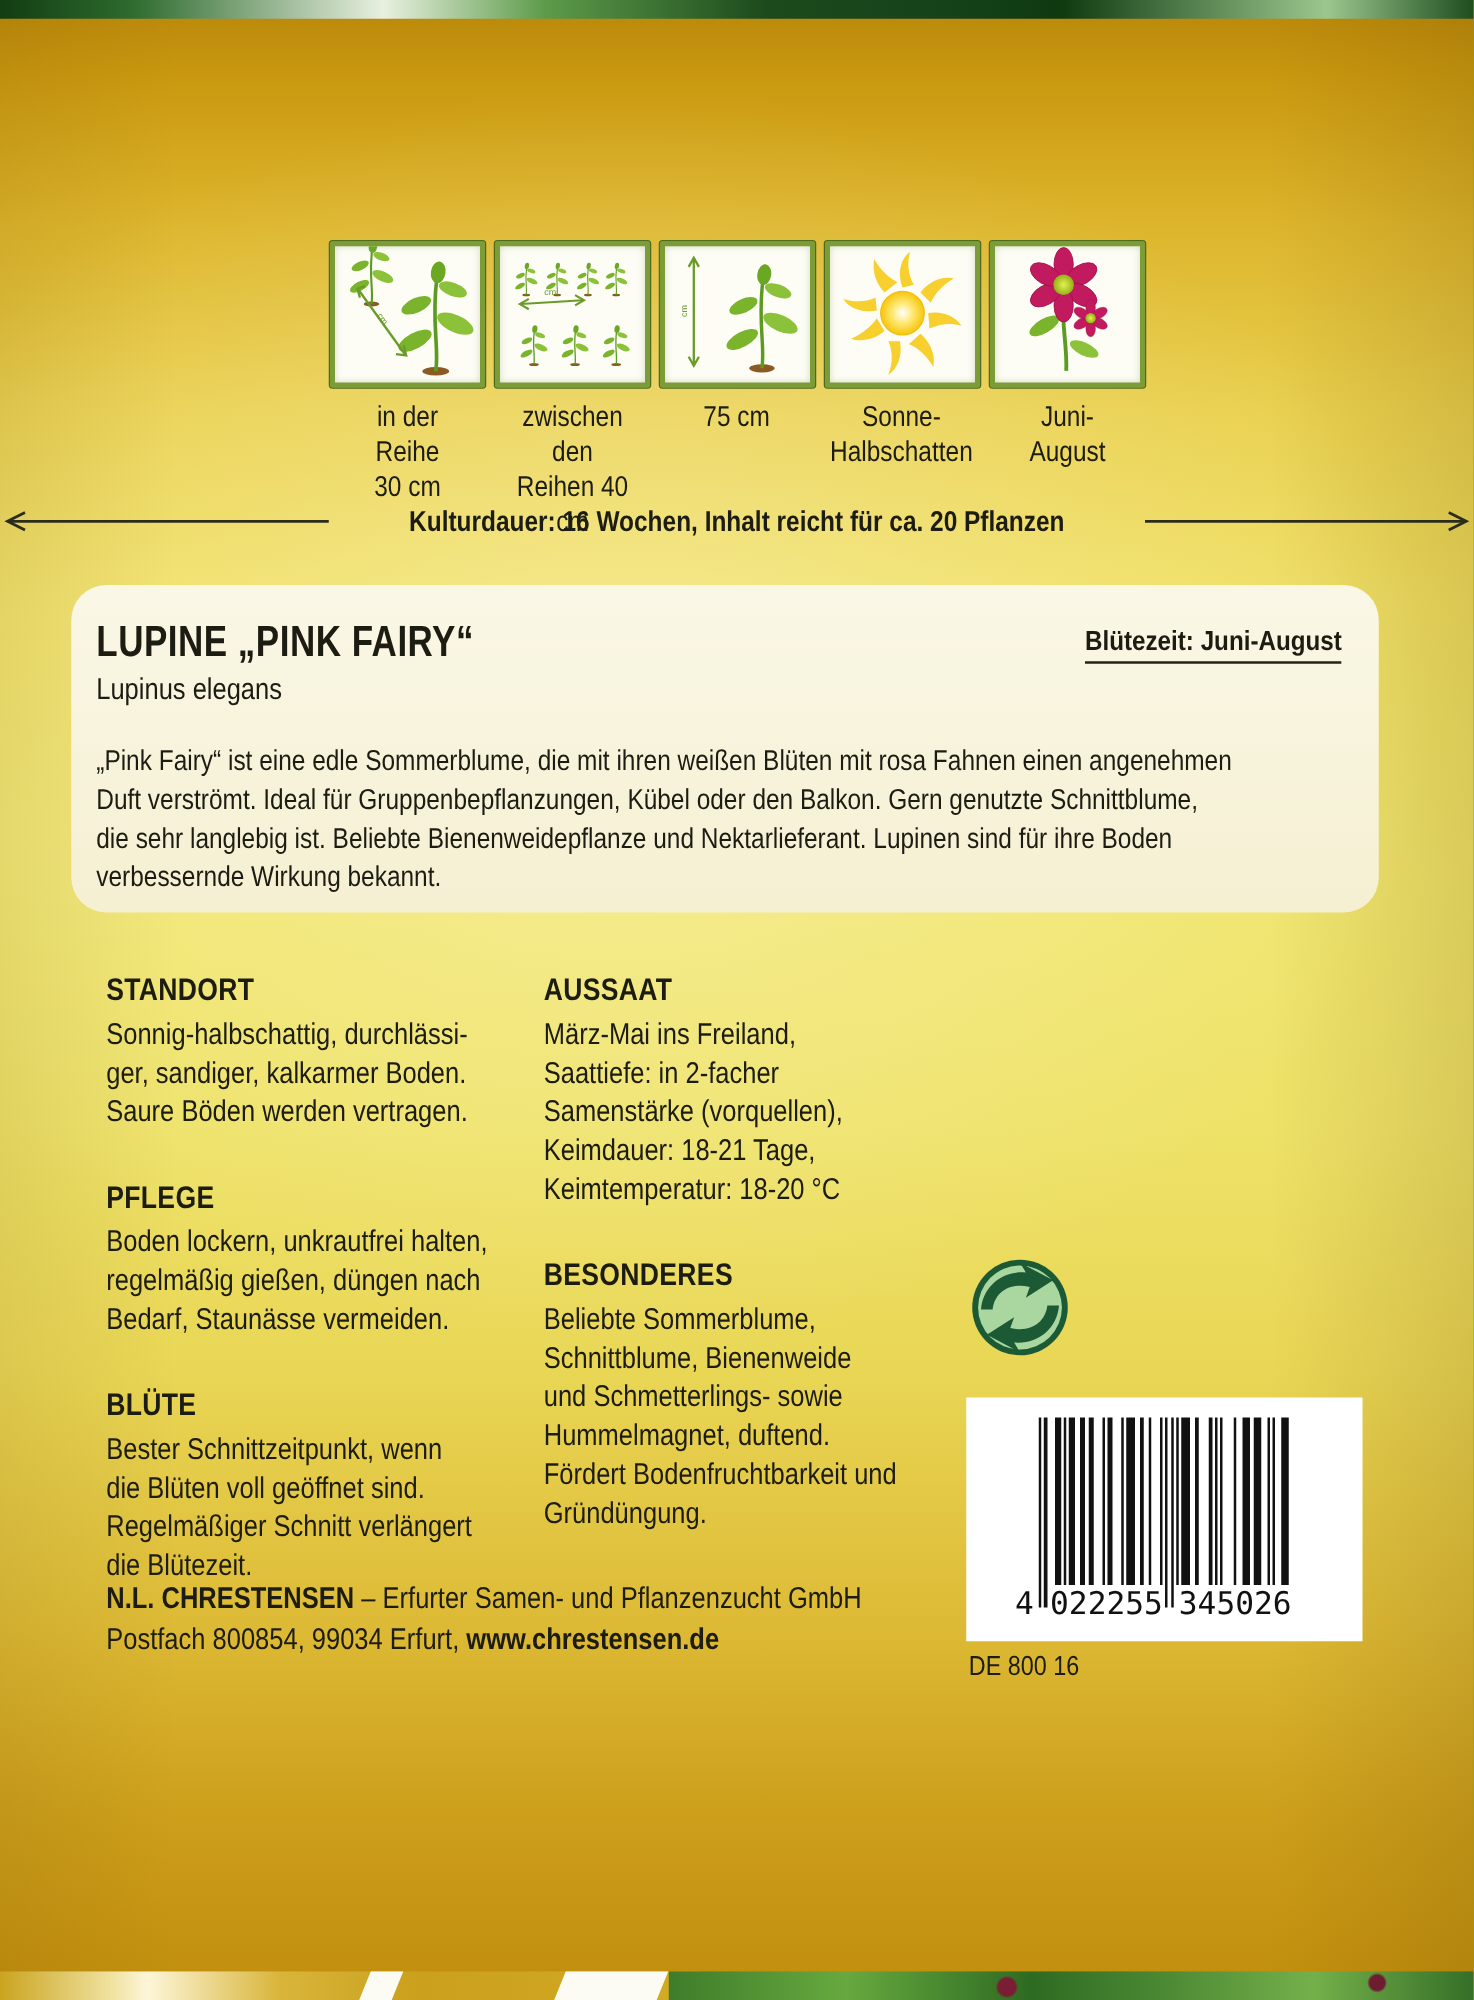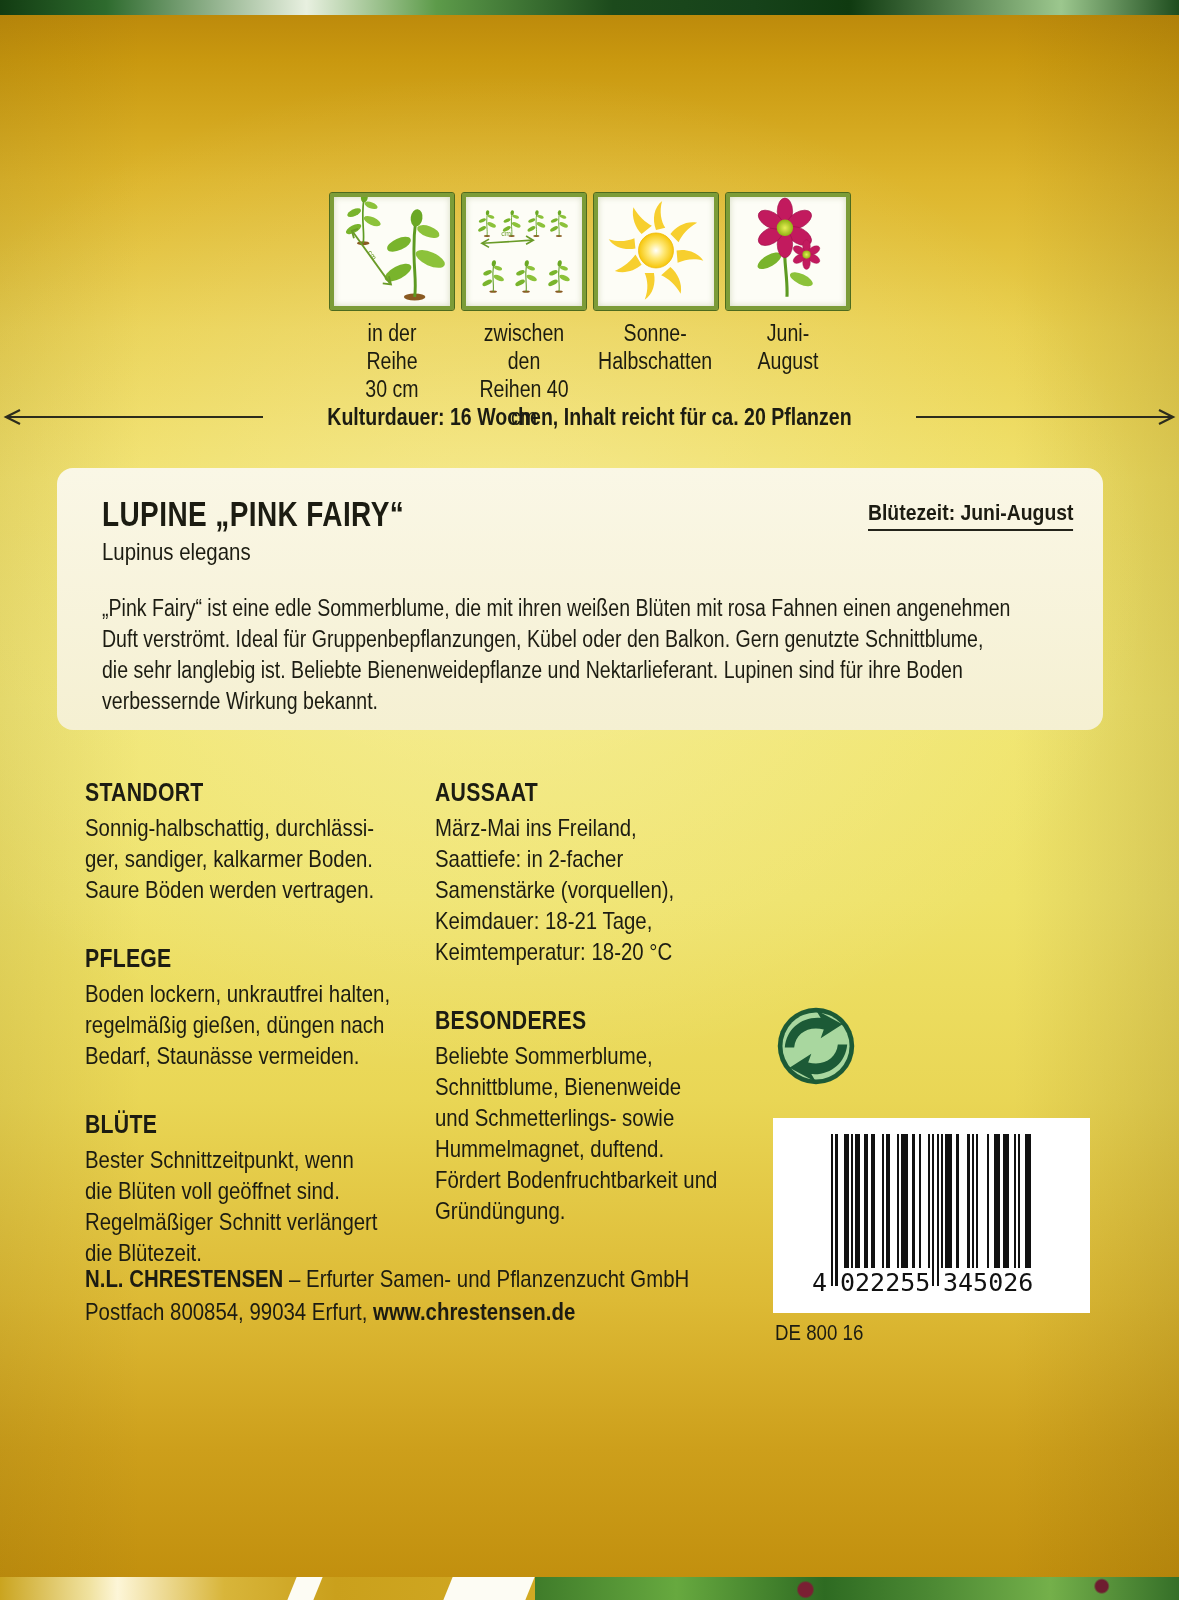--- a/index.html
+++ b/index.html
@@ -28,22 +28,22 @@
   .icon-box svg{width:100%;height:100%;display:block;}
   .icon-caption{margin-top:9px;font-size:23px;line-height:28px;text-align:center;color:#1c1c10;}
 
   
   .culture-row{position:absolute;top:399px;left:0;width:1179px;height:36px;
     display:flex;align-items:center;justify-content:center;gap:16px;padding:0;box-sizing:border-box;}
   .culture-text{font-size:23px;font-weight:bold;white-space:nowrap;}
   .arrow-svg{flex:0 0 auto;display:block;}
 
   
-  .cream-box{position:absolute;left:57px;top:468px;width:1046px;height:262px;border-radius:16px;
-    background:linear-gradient(180deg,#faf7e6,#f5f0d2);box-sizing:border-box;padding:26px 45px;}
+  .cream-box{position:absolute;left:57px;top:468px;width:1046px;height:262px;border-radius:28px;
+    background:linear-gradient(180deg,#faf7e6,#f5f0d2);box-sizing:border-box;padding:26px 20px;}
   .title{font-size:35px;font-weight:bold;letter-spacing:.5px;transform:scaleX(.8);transform-origin:0 0;white-space:nowrap;}
   .latin{font-size:24px;margin-top:4px;}
   .bloom{position:absolute;right:30px;top:32px;font-size:22px;font-weight:bold;
     border-bottom:2px solid #23231a;padding-bottom:3px;transform:scaleX(.88);transform-origin:100% 0;white-space:nowrap;}
   .desc{margin-top:27px;font-size:23px;line-height:31px;width:1185px;}
 
   
   .col{position:absolute;top:778px;width:388px;transform:scaleX(.85);transform-origin:0 0;}
   .col-left{left:85px;}
   .col-right{left:435px;}
@@ -147,20 +147,34 @@
             <path d="M16,41 L9,45 L16,49"></path>
             <path d="M52,38 L59,42 L52,46"></path>
           </g>
           <text x="28" y="38" font-size="7" fill="#6a9b28">cm</text>
         </svg>
       </span>
       <div class="icon-caption cxc pre">zwischen den
 Reihen 40 cm</div>
     </div>
 
+    <div class="icon-cell">
+      <span class="icon-box">
+        <svg viewBox="0 0 100 106">
+          <use href="#plant" xlink:href="#plant" transform="translate(24,9.5) scale(0.9)"></use>
+          <g stroke="#6a9b28" stroke-width="1.8" fill="none">
+            <line x1="16" y1="10" x2="16" y2="92"></line>
+            <path d="M12,16 L16,9 L20,16"></path>
+            <path d="M12,86 L16,93 L20,86"></path>
+          </g>
+          <text x="11" y="55" font-size="7" fill="#6a9b28" transform="rotate(-90 11 55)">cm</text>
+        </svg>
+      </span>
+      <div class="icon-caption cxc pre">75 cm</div>
+    </div>
 
     <div class="icon-cell">
       <span class="icon-box">
         <svg viewBox="0 0 100 106">
           <g fill="#f7cf2e">
             <path d="M50,32 C46,22 48,10 56,4 C53,14 55,24 59,30 Z"></path>
             <path d="M64,36 C70,28 80,23 90,25 C81,30 75,37 72,44 Z"></path>
             <path d="M70,52 C80,50 91,54 96,62 C87,59 78,61 71,64 Z"></path>
             <path d="M64,68 C71,74 76,84 74,94 C69,85 62,79 55,76 Z"></path>
             <path d="M48,74 C50,84 47,95 39,100 C43,90 42,81 39,74 Z"></path>

